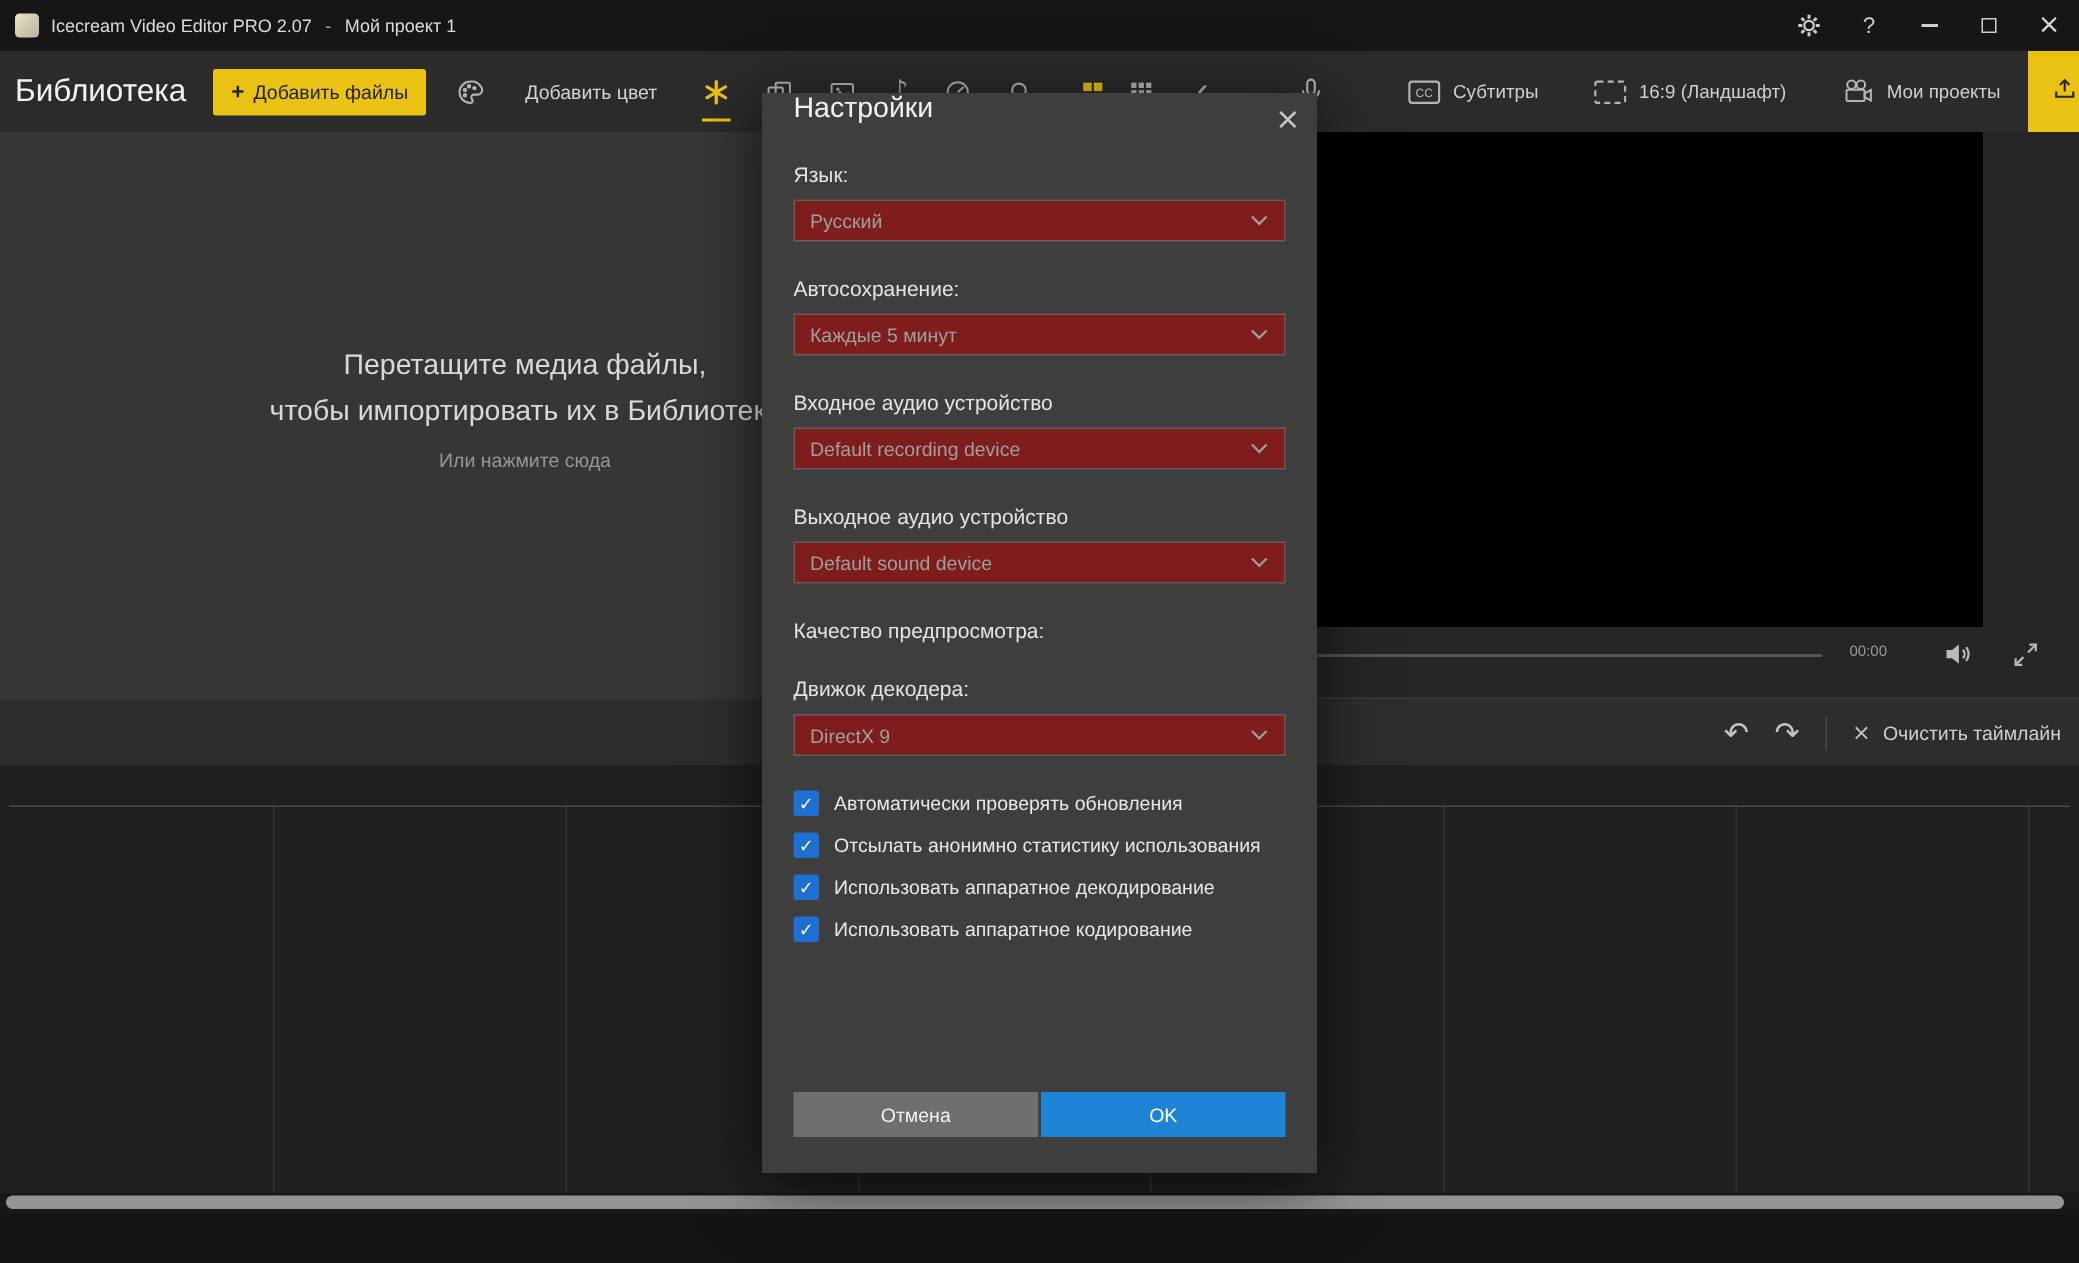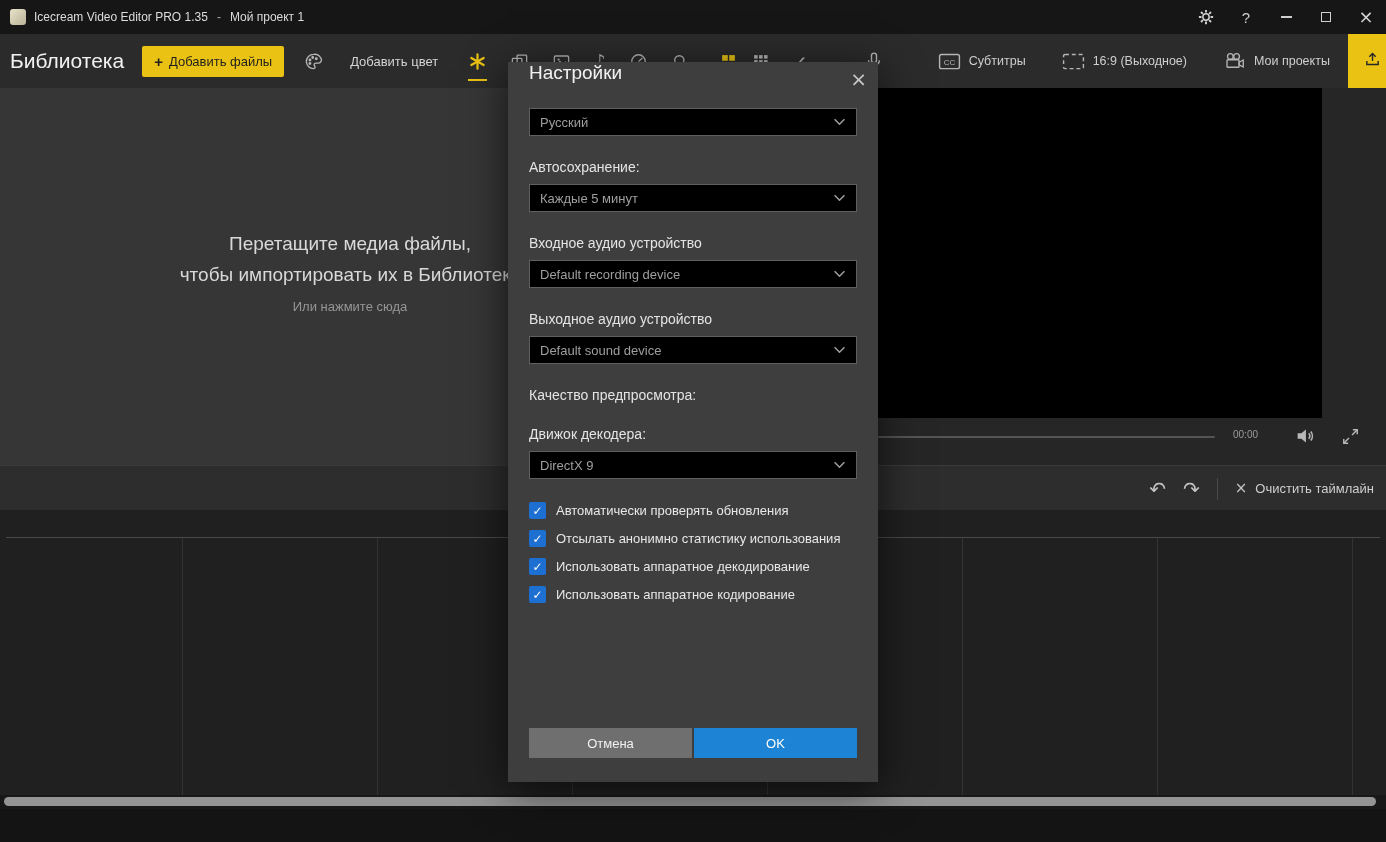--- a/index.html
+++ b/index.html
@@ -74,40 +74,40 @@
   .hscroll{position:absolute;left:0;top:795px;width:1386px;height:14px;background:#181818;}
   .hscroll-handle{position:absolute;left:4px;top:2px;width:1372px;height:9px;background:#949494;border-radius:5px;}
   .bottom-strip{position:absolute;left:0;top:809px;width:1386px;height:33px;background:#141414;}
 
   
   .dialog{position:absolute;left:508px;top:62px;width:370px;height:720px;background:#3e3e3e;box-shadow:0 8px 40px rgba(0,0,0,.65);padding:0 21px;z-index:100;}
   .dlg-close{position:absolute;top:7px;right:11px;font-size:20px;color:#c8c8c8;cursor:pointer;}
   .dlg-title{font-size:19px;color:#f2f2f2;margin-bottom:24px;}
   .field-group{margin-bottom:23px;}
   .field-label{font-size:14px;color:#e4e4e4;margin-bottom:9px;}
-  .select{height:28px;background:#000000;border:1px solid #5f5f5f;display:flex;align-items:center;justify-content:space-between;padding:0 10px;cursor:pointer;}
+  .select{height:28px;background:#7f1d1d;border:1px solid #5f5f5f;display:flex;align-items:center;justify-content:space-between;padding:0 10px;cursor:pointer;}
   .select-value{font-size:13px;color:#9f9f9f;}
   .select .chev{color:#9f9f9f;flex:none;}
   .cb-list{margin-top:0;}
   .cb-row{display:flex;align-items:center;margin-bottom:11px;}
   .cb{width:17px;height:17px;background:var(--checkbox-blue);border-radius:2px;color:#fff;font-size:12px;display:flex;align-items:center;justify-content:center;cursor:pointer;flex:none;}
   .cb-label{font-size:13px;color:#e8e8e8;margin-left:10px;white-space:nowrap;}
   .dlg-footer{position:absolute;left:21px;right:21px;bottom:24px;display:flex;gap:2px;}
   .dlg-btn{flex:1;height:30px;border:none;font-size:13px;color:#f2f2f2;cursor:pointer;}
   .btn-cancel{background:#6f6f6f;}
   .btn-ok{background:var(--ok-blue);color:#fff;}
 </style>
 </head>
 <body>
 
 <div class="app">
 
   <div class="titlebar">
     <div class="app-icon"></div>
-    <span class="tb-title">Icecream Video Editor PRO 1.35</span>
+    <span class="tb-title">Icecream Video Editor PRO 2.07</span>
     <span class="tb-dash">-</span>
     <span class="tb-project">Мой проект 1</span>
     <div class="tb-right">
       <div class="tb-btn">
         <span>
           <svg width="18" height="18" viewBox="0 0 24 24" fill="none" stroke="currentColor" stroke-width="2">
             <circle cx="12" cy="12" r="4.2"></circle>
             <g stroke-width="2.6">
               <line x1="12" y1="2.5" x2="12" y2="6"></line>
                 <line x1="12" y1="18" x2="12" y2="21.5"></line>
@@ -249,21 +249,21 @@
     </div>
 
     <div class="vsep" style="margin-left:0"></div>
 
     <div class="tool-group grp">
       <span class="ticon">
         <svg width="23" height="17" viewBox="0 0 24 18" fill="none" stroke="currentColor" stroke-width="1.5">
           <rect x="1.5" y="1.5" width="21" height="15" rx="1.5" stroke-dasharray="4.2 3"></rect>
         </svg>
       </span>
-      <span class="small-label">16:9 (Выходное)</span>
+      <span class="small-label">16:9 (Ландшафт)</span>
     </div>
 
     <div class="vsep" style="margin-left:0"></div>
 
     <div class="tool-group grp">
       <span class="ticon">
         <svg width="23" height="20" viewBox="0 0 26 24" fill="none" stroke="currentColor" stroke-width="1.6">
           <circle cx="8" cy="6.5" r="3.4"></circle>
           <circle cx="15.5" cy="6.5" r="3.4"></circle>
           <rect x="4" y="10.5" width="14.5" height="9" rx="1"></rect>
@@ -344,20 +344,21 @@
   </div>
   <div class="bottom-strip"></div>
 
   <div class="dialog">
     <span class="dlg-close uicon">×</span>
     <div class="dlg-title">Настройки</div>
 
     <div class="dlg-fields">
 
         <div class="field-group">
+          <div class="field-label">Язык:</div>
           <div class="select">
             <span class="select-value">Русский</span>
             <svg class="chev" width="13" height="8" viewBox="0 0 14 9" fill="none" stroke="currentColor" stroke-width="1.7">
               <polyline points="1.5,1.5 7,7 12.5,1.5"></polyline>
             </svg>
           </div>
         </div>
 
         <div class="field-group">
           <div class="field-label">Автосохранение:</div>

